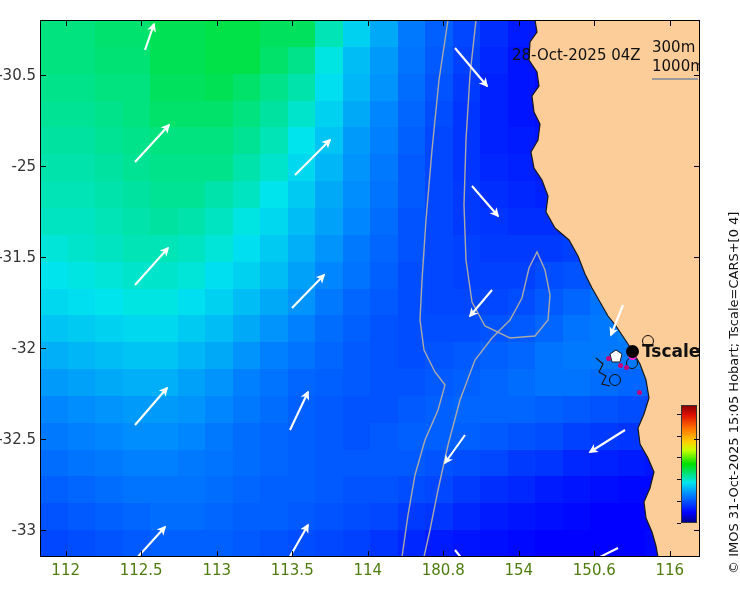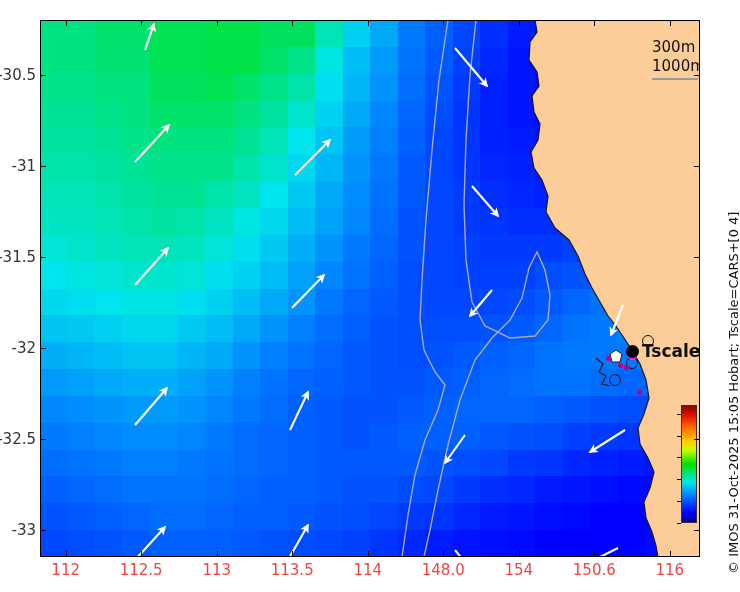--- a/index.html
+++ b/index.html
@@ -21,21 +21,21 @@
 
   
   .landsvg{position:absolute;left:0;top:0;width:660px;height:537px;}
 
   
   .xtick,.ytick{position:absolute;background:#000;}
   .xtick{width:1px;height:6px;top:551px;}
   .xtickT{width:1px;height:6px;top:20px;position:absolute;background:#000;}
   .ytick{height:1px;width:6px;left:694px;}
   .ytickL{height:1px;width:6px;left:40px;position:absolute;background:#000;}
-  .xlab{position:absolute;top:561px;font-size:15px;color:#ef4444;
+  .xlab{position:absolute;top:561px;font-size:15px;color:#4d7c0f;
         transform:translateX(-50%);white-space:nowrap;}
   .ylab{position:absolute;left:36px;font-size:15px;color:#333;
         transform:translate(-100%,-50%);white-space:nowrap;}
 
   
   #datestamp{position:absolute;left:472px;top:26px;font-size:15px;color:#111;
              white-space:nowrap;}
   #depths{position:absolute;left:612px;top:18px;font-size:15px;color:#111;
           line-height:19px;white-space:nowrap;}
   #depthrule{position:absolute;left:612px;top:58px;width:46px;height:2px;
@@ -623,20 +623,21 @@
         <div class="mk ship" style="left: 602px; top: 315px; width: 12px; height: 12px;"></div>
         <div class="mk ship" style="left: 586px; top: 337px; width: 12px; height: 12px;"></div>
         <div class="mk ship" style="left: 569px; top: 354px; width: 12px; height: 12px;"></div>
         <div class="mk glid" style="left: 577.5px; top: 342.5px; width: 5px; height: 5px;"></div>
         <div class="mk glid" style="left: 583.5px; top: 344.5px; width: 5px; height: 5px;"></div>
         <div class="mk glid" style="left: 565.5px; top: 335.5px; width: 5px; height: 5px;"></div>
         <div class="mk glid" style="left: 596.5px; top: 369.5px; width: 5px; height: 5px;"></div>
         <div class="mk argo" style="left: 587.5px; top: 330.5px; width: 9px; height: 9px;"></div>
       </div>
 
+    <div id="datestamp">28-Oct-2025 04Z</div>
 
     <div id="depths">
       <div>300m</div>
       <div>1000m</div>
     </div>
     <div id="depthrule"></div>
 
 
     <div id="perthdot"></div>
     <div id="perthlab">Tscale</div>
@@ -667,36 +668,36 @@
       <div class="xtickT" style="left: 216.705px;"></div>
       <div class="xlab" style="left: 216.705px;">113</div>
       <div class="xtick" style="left: 292.22px;"></div>
       <div class="xtickT" style="left: 292.22px;"></div>
       <div class="xlab" style="left: 292.22px;">113.5</div>
       <div class="xtick" style="left: 367.735px;"></div>
       <div class="xtickT" style="left: 367.735px;"></div>
       <div class="xlab" style="left: 367.735px;">114</div>
       <div class="xtick" style="left: 443.249px;"></div>
       <div class="xtickT" style="left: 443.249px;"></div>
-      <div class="xlab" style="left: 443.249px;">148.0</div>
+      <div class="xlab" style="left: 443.249px;">180.8</div>
       <div class="xtick" style="left: 518.764px;"></div>
       <div class="xtickT" style="left: 518.764px;"></div>
       <div class="xlab" style="left: 518.764px;">154</div>
       <div class="xtick" style="left: 594.279px;"></div>
       <div class="xtickT" style="left: 594.279px;"></div>
       <div class="xlab" style="left: 594.279px;">150.6</div>
       <div class="xtick" style="left: 669.794px;"></div>
       <div class="xtickT" style="left: 669.794px;"></div>
       <div class="xlab" style="left: 669.794px;">116</div>
       <div class="ytick" style="top: 74.6102px;"></div>
       <div class="ytickL" style="top: 74.6102px;"></div>
       <div class="ylab" style="top: 74.6102px;">-30.5</div>
       <div class="ytick" style="top: 165.627px;"></div>
       <div class="ytickL" style="top: 165.627px;"></div>
-      <div class="ylab" style="top: 165.627px;">-31</div>
+      <div class="ylab" style="top: 165.627px;">-25</div>
       <div class="ytick" style="top: 256.644px;"></div>
       <div class="ytickL" style="top: 256.644px;"></div>
       <div class="ylab" style="top: 256.644px;">-31.5</div>
       <div class="ytick" style="top: 347.661px;"></div>
       <div class="ytickL" style="top: 347.661px;"></div>
       <div class="ylab" style="top: 347.661px;">-32</div>
       <div class="ytick" style="top: 438.678px;"></div>
       <div class="ytickL" style="top: 438.678px;"></div>
       <div class="ylab" style="top: 438.678px;">-32.5</div>
       <div class="ytick" style="top: 529.695px;"></div>

